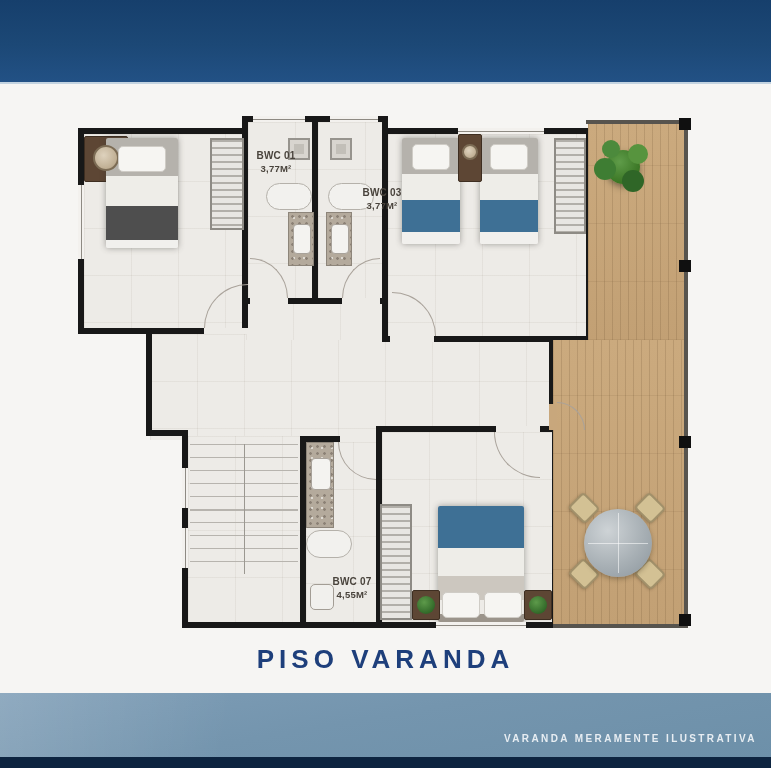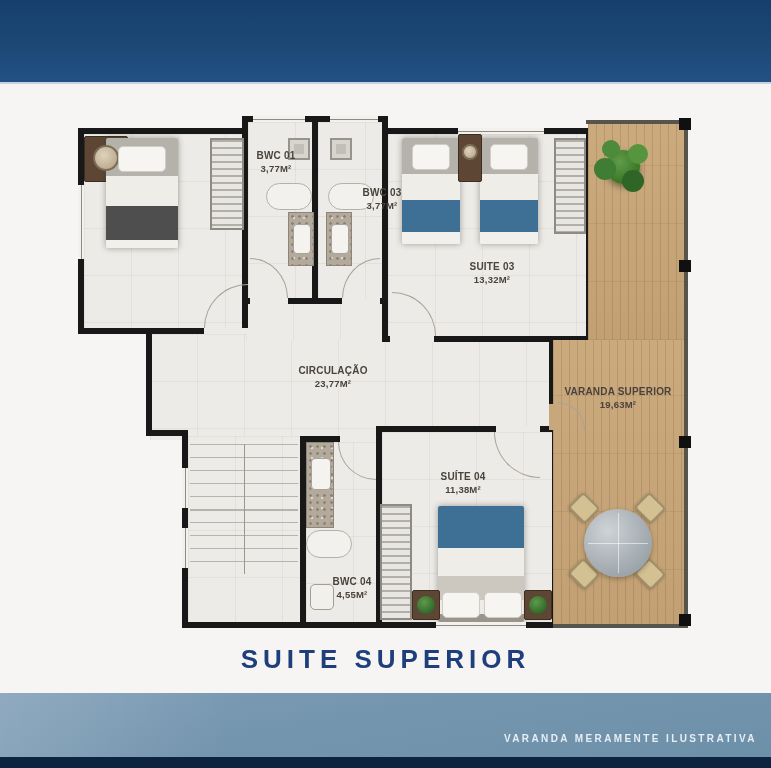--- a/index.html
+++ b/index.html
@@ -98,21 +98,21 @@
   .small-plant{position:absolute;border-radius:50%;z-index:23;
     background:radial-gradient(circle at 40% 35%,#5d9a4a,#2f6627 75%);}
 </style>
 </head>
 <body>
 
 <div class="abs top-band"></div>
 <div class="abs sky-band"></div>
 <div class="abs bottom-strip"></div>
 <div class="abs disclaimer">VARANDA MERAMENTE ILUSTRATIVA</div>
-<div class="abs plan-title">SUITE SUPERIOR</div>
+<div class="abs plan-title">PISO VARANDA</div>
 
 <div class="abs" style="left:0;top:0;width:771px;height:768px;">
 
   <div class="floor" style="left:150px;top:334px;width:436px;height:106px;"></div>
   <div class="floor" style="left:246px;top:300px;width:136px;height:40px;"></div>
 
   <div class="wood" style="left:588px;top:124px;width:100px;height:216px;"></div>
   <div class="wood" style="left:553px;top:340px;width:135px;height:288px;"></div>
   <div class="vwall" style="left:586px;top:120px;width:102px;height:4px;"></div>
   <div class="vwall" style="left:684px;top:120px;width:4px;height:508px;"></div>
@@ -202,68 +202,52 @@
   <div class="bed" style="left:480px;top:138px;width:58px;height:106px;">
     <div class="head" style="top:0;height:36px;"></div>
     <div class="sheet" style="top:36px;height:28px;"></div>
     <div class="blanket" style="top:62px;height:34px;background:#3e7095;"></div>
     <div class="fold" style="top:94px;height:12px;"></div>
   </div>
   <div class="pillow" style="left:490px;top:144px;width:38px;height:26px;"></div>
   <div class="nightstand" style="left:458px;top:134px;width:24px;height:48px;"></div>
   <div class="lamp" style="left:462px;top:144px;width:16px;height:16px;"></div>
   <div class="wardrobe" style="left:554px;top:138px;width:32px;height:96px;"></div>
-  <div class="label" style="left:437px;top:261px;width:110px;">
-    <div>SUITE 03</div>
-    <div class="area">13,32M²</div>
-  </div>
-
-  <div class="label" style="left:278px;top:365px;width:110px;">
-    <div>CIRCULAÇÃO</div>
-    <div class="area">23,77M²</div>
-  </div>
+
   <div class="stairs" style="left:190px;top:444px;width:108px;height:130px;"></div>
 
   <div class="granite" style="left:306px;top:442px;width:28px;height:86px;"></div>
   <div class="sink" style="left:311px;top:458px;width:18px;height:30px;"></div>
   <div class="tub" style="left:306px;top:530px;width:46px;height:28px;"></div>
   <div class="toilet" style="left:310px;top:584px;width:24px;height:26px;"></div>
   <div class="label" style="left:320px;top:576px;width:64px;">
-    <div>BWC 04</div>
+    <div>BWC 07</div>
     <div class="area">4,55M²</div>
   </div>
 
   <div class="wardrobe" style="left:380px;top:504px;width:32px;height:116px;"></div>
   <div class="bed" style="left:438px;top:506px;width:86px;height:116px;">
     <div class="blanket" style="top:0;height:42px;background:#3e7095;border-bottom:2px solid #35618a;"></div>
     <div class="sheet" style="top:42px;height:30px;"></div>
     <div class="head" style="top:70px;height:24px;background:#ccc7bf;"></div>
     <div class="head" style="top:108px;height:8px;background:#9b948b;"></div>
   </div>
   <div class="pillow" style="left:442px;top:592px;width:38px;height:26px;"></div>
   <div class="pillow" style="left:484px;top:592px;width:38px;height:26px;"></div>
   <div class="nightstand" style="left:412px;top:590px;width:28px;height:30px;"></div>
   <div class="nightstand" style="left:524px;top:590px;width:28px;height:30px;"></div>
   <div class="small-plant" style="left:417px;top:596px;width:18px;height:18px;"></div>
   <div class="small-plant" style="left:529px;top:596px;width:18px;height:18px;"></div>
-  <div class="label" style="left:408px;top:471px;width:110px;">
-    <div>SUÍTE 04</div>
-    <div class="area">11,38M²</div>
-  </div>
 
   <div class="plantpot" style="left:594px;top:140px;width:58px;height:58px;">
     <div class="blob" style="left:12px;top:10px;width:34px;height:34px;background:radial-gradient(circle at 40% 35%,#5f9c49,#35701f 80%);box-shadow:0 3px 6px rgba(40,40,30,.5);"></div>
     <div class="blob" style="left:0px;top:18px;width:22px;height:22px;background:#3e7d33;"></div>
     <div class="blob" style="left:34px;top:4px;width:20px;height:20px;background:#57943e;"></div>
     <div class="blob" style="left:28px;top:30px;width:22px;height:22px;background:#2f6627;"></div>
     <div class="blob" style="left:8px;top:0px;width:18px;height:18px;background:#4c8a3c;"></div>
   </div>
-  <div class="label" style="left:556px;top:386px;width:124px;">
-    <div>VARANDA SUPERIOR</div>
-    <div class="area">19,63M²</div>
-  </div>
   <div class="chair" style="left:572px;top:497px;"></div>
   <div class="chair" style="left:638px;top:497px;"></div>
   <div class="chair" style="left:572px;top:563px;"></div>
   <div class="chair" style="left:638px;top:563px;"></div>
   <div class="round-table" style="left:584px;top:509px;width:68px;height:68px;"></div>
 
 </div>
 
 </body></html>

